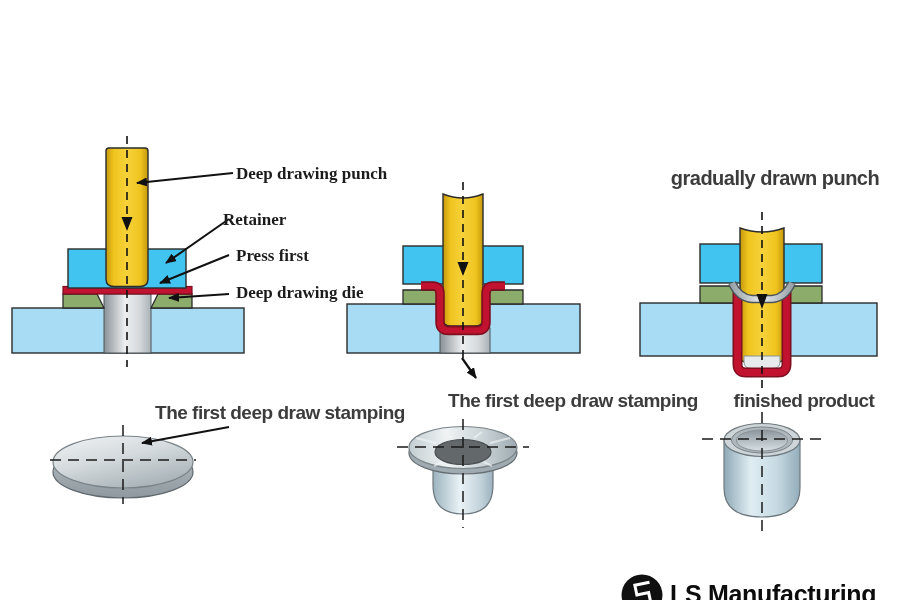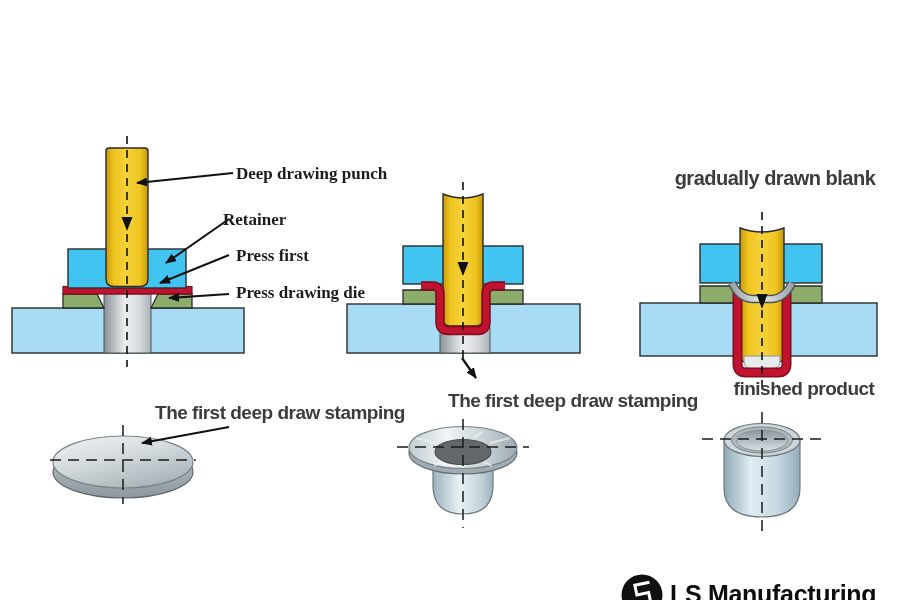--- a/index.html
+++ b/index.html
@@ -157,22 +157,22 @@
     <circle cx="642" cy="559" r="20.5" fill="#101010"></circle>
     <g transform="rotate(-12 642 559)">
       <path d="M652,548 L637,548 L637,558 L649,558 L649,568 L633,568" fill="none" stroke="#ffffff" stroke-width="3"></path>
     </g>
   </g>
 </svg>
 
 <div class="callout" style="left:236px;top:128px">Deep drawing punch</div>
 <div class="callout" style="left:223px;top:174px">Retainer</div>
 <div class="callout" style="left:236px;top:210px">Press first</div>
-<div class="callout" style="left:236px;top:247px">Press drawing die</div>
+<div class="callout" style="left:236px;top:247px">Deep drawing die</div>
 
 <div class="caption" style="left:145px;top:366px;width:270px">The first deep draw stamping</div>
 <div class="caption" style="left:437px;top:354px;width:272px">The first deep draw stamping</div>
-<div class="caption" style="left:660px;top:131px;width:230px;font-size:20px">gradually drawn blank</div>
-<div class="caption" style="left:718px;top:342px;width:172px">finished product</div>
+<div class="caption" style="left:660px;top:131px;width:230px;font-size:20px">gradually drawn punch</div>
+<div class="caption" style="left:718px;top:354px;width:172px">finished product</div>
 
 <div class="logo-text">LS Manufacturing</div>
 
 </div>
 
 </body></html>

